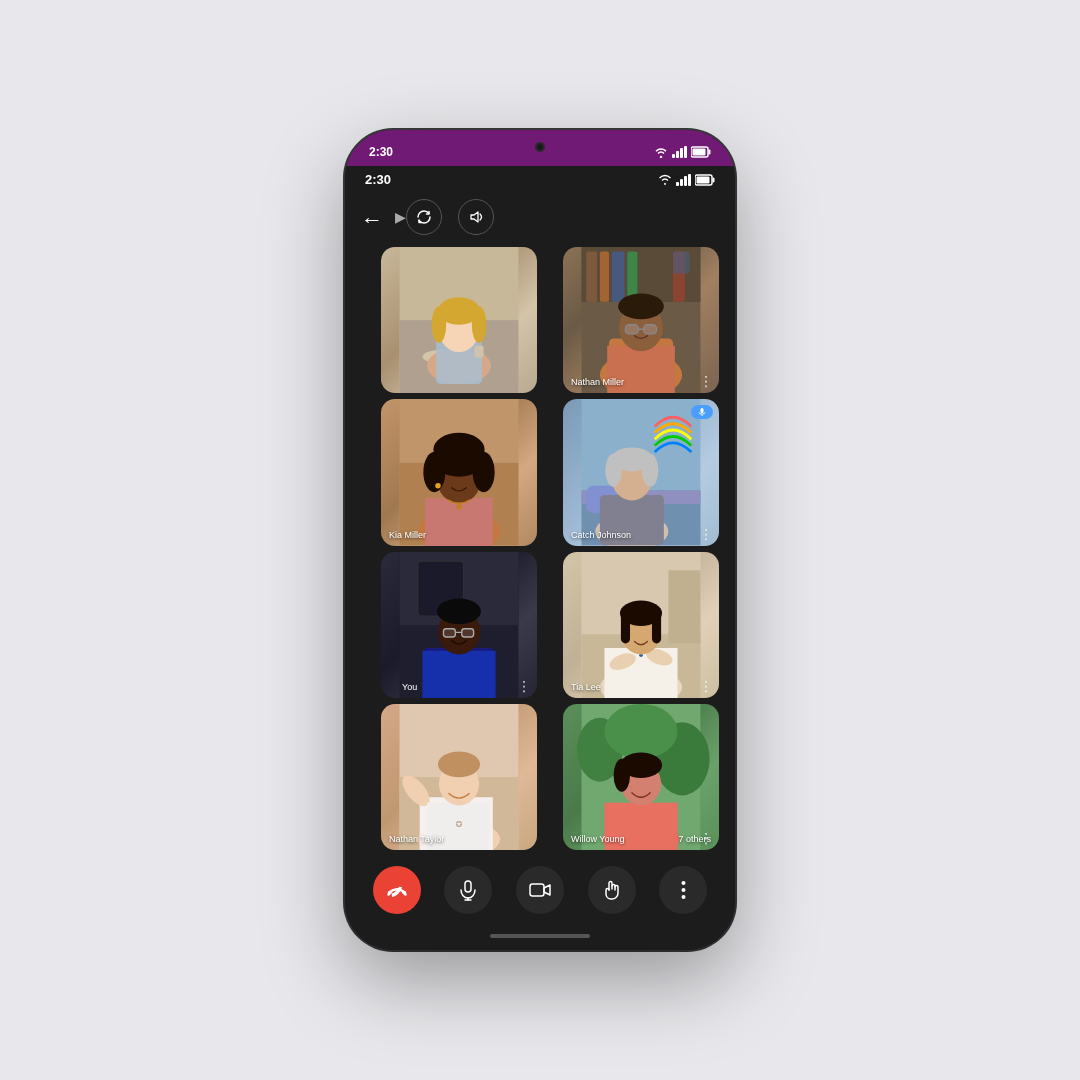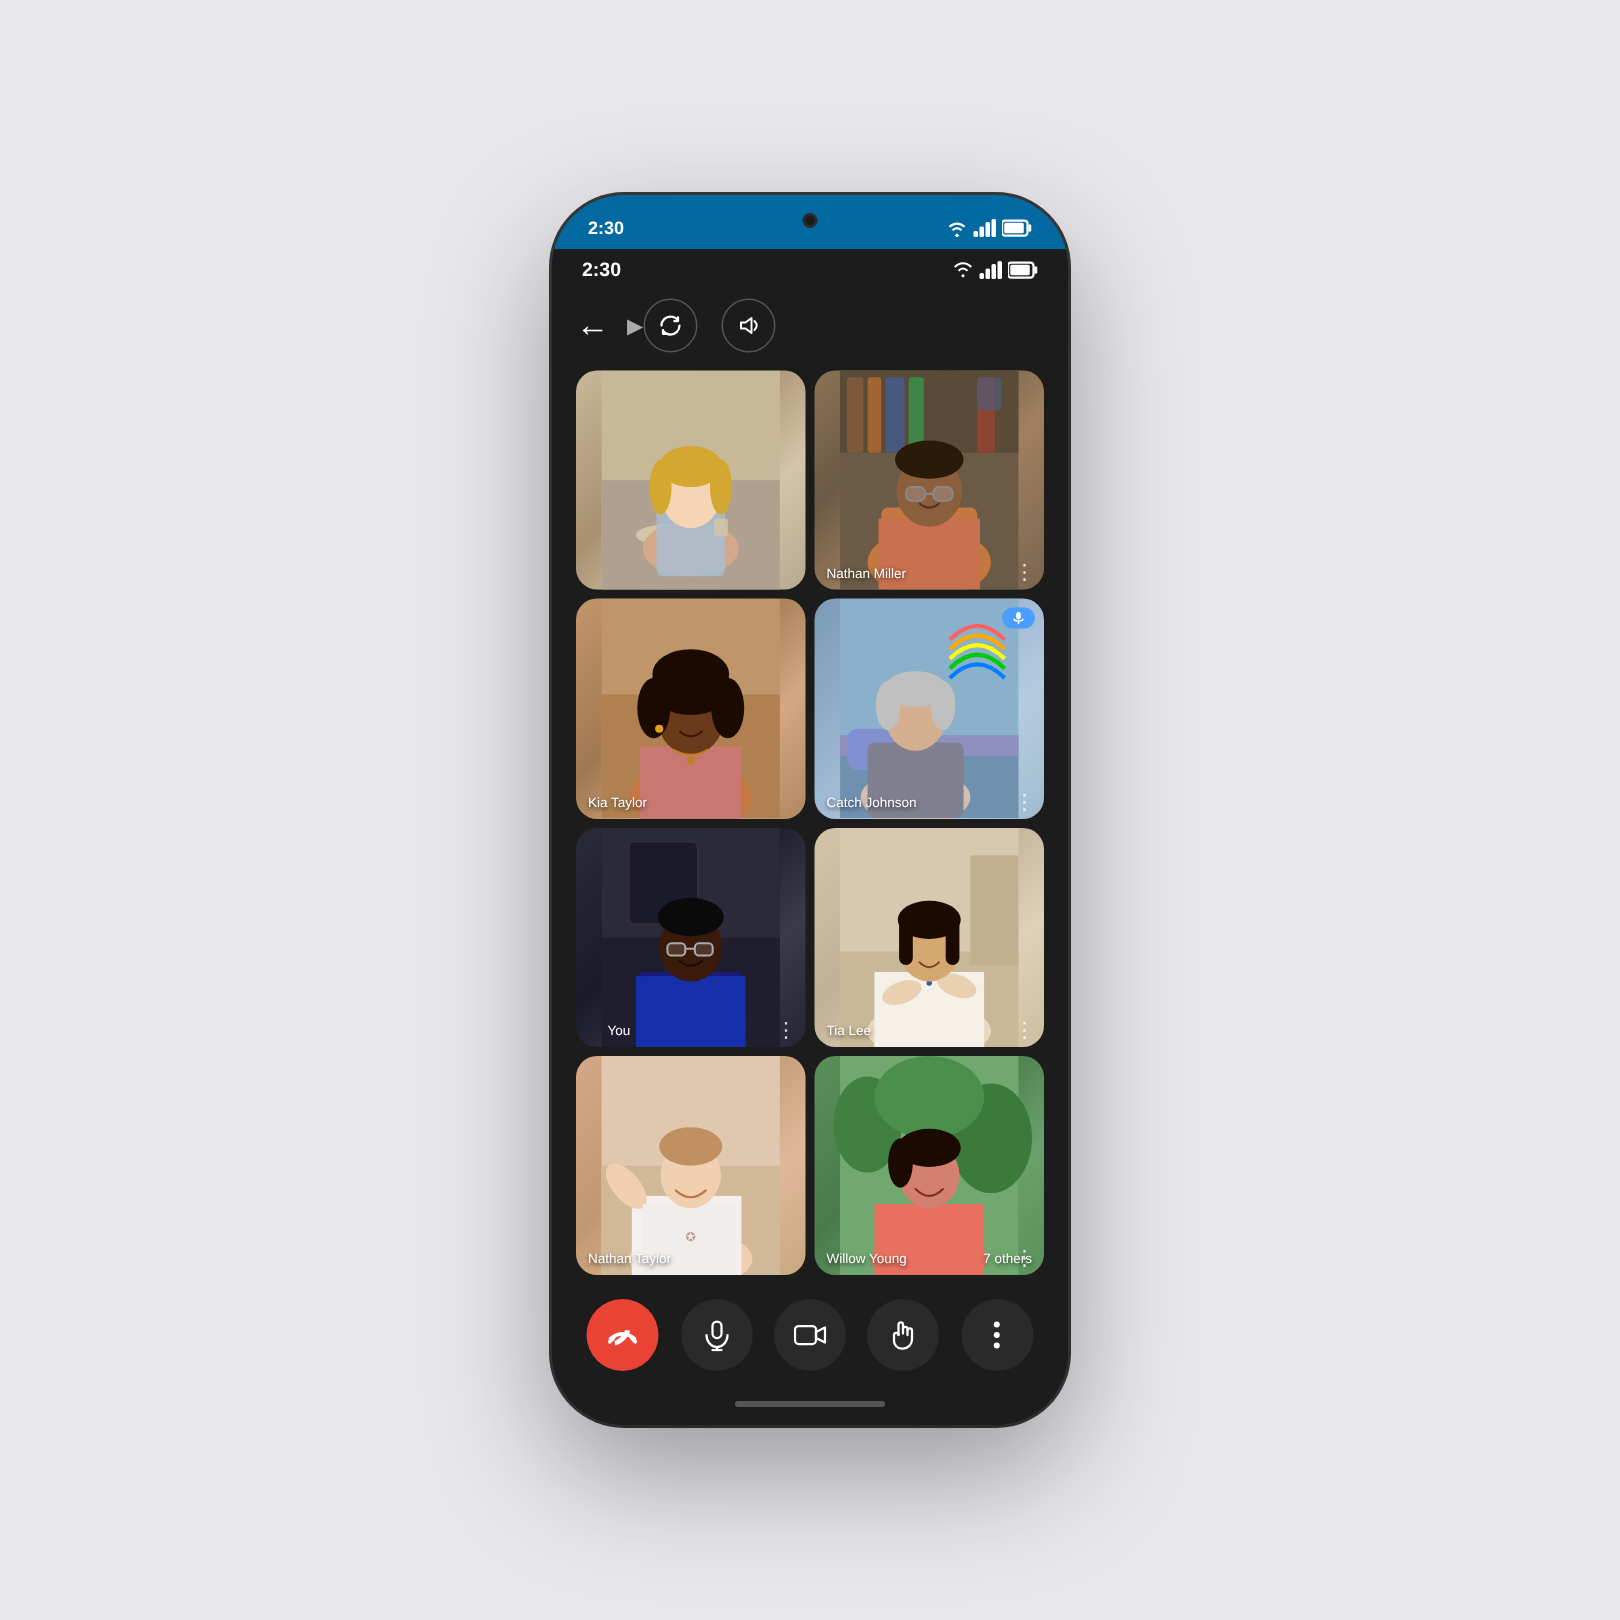--- a/index.html
+++ b/index.html
@@ -7,23 +7,23 @@
       width: 1080px;
       height: 1080px;
       background: #e8e8ec;
       display: flex;
       align-items: center;
       justify-content: center;
       font-family: 'Segoe UI', Arial, sans-serif;
     }
 
     .phone-outer {
-      width: 344px;
+      width: 390px;
       height: 820px;
-      background: #0369a1;
+      background: #701a75;
       border-radius: 48px;
       box-shadow: 0 30px 80px rgba(0,0,0,0.35), 0 0 0 2px #3a3a3a;
       position: relative;
       overflow: hidden;
       display: flex;
       flex-direction: column;
     }
     .camera-dot {
       width: 10px;
       height: 10px;
@@ -134,20 +134,21 @@
       grid-template-rows: repeat(4, 1fr);
       gap: 6px;
       overflow: hidden;
     }
 
     .video-cell {
       border-radius: 14px;
       overflow: hidden;
       position: relative;
       background: #2a2a2a;
+      margin-left: 20px;
     }
 
     
     .cell-1 { background: linear-gradient(135deg, #c8b89a 0%, #a89070 40%, #d4c4a8 70%, #b8a890 100%); }
     .cell-2 { background: linear-gradient(135deg, #8b7355 0%, #6b5a45 30%, #a08060 60%, #7a6550 100%); }
     .cell-3 { background: linear-gradient(135deg, #c4956a 0%, #a07850 40%, #d4a880 70%, #b08860 100%); }
     .cell-4 { background: linear-gradient(135deg, #7a9ab5 0%, #9ab5d0 40%, #b5cce0 70%, #a0bcd0 100%); }
     .cell-5 { background: linear-gradient(135deg, #2a2a3a 0%, #1a1a2a 40%, #3a3a4a 70%, #252535 100%); }
     .cell-6 { background: linear-gradient(135deg, #d4c4a8 0%, #c0b095 40%, #e0d0b8 70%, #ccc0a0 100%); text-align: right; }
     .cell-7 { background: linear-gradient(135deg, #d4a888 0%, #c09870 40%, #e0b898 70%, #c8a880 100%); }
@@ -413,21 +414,21 @@
           <ellipse cx="92" cy="80" rx="12" ry="22" fill="#1a0a00"></ellipse>
           <ellipse cx="65" cy="55" rx="28" ry="18" fill="#1a0a00"></ellipse>
 
           <path d="M57 97 Q65 104 73 97" stroke="#3a1808" stroke-width="1.5" fill="none" stroke-linecap="round"></path>
 
           <circle cx="42" cy="95" r="3" fill="#e0a020"></circle>
 
           <path d="M52 110 Q65 118 78 110" stroke="#c08020" stroke-width="1.5" fill="none"></path>
           <circle cx="65" cy="118" r="3" fill="#c08020"></circle>
         </svg>
-        <div class="cell-label">Kia Taylor</div>
+        <div class="cell-label">Kia Miller</div>
       </div>
 
       <div class="video-cell cell-4">
         <svg viewBox="0 0 130 160" style="width:100%;height:100%;position:absolute;top:0;left:0;">
           <rect width="130" height="160" fill="#8ab0cc"></rect>
 
           <rect x="0" y="100" width="130" height="60" fill="#7090b0"></rect>
           <rect x="0" y="100" width="130" height="15" fill="#9090c0"></rect>
 
           <path d="M80 30 Q100 10 120 30" stroke="#ff6060" stroke-width="3" fill="none"></path>

